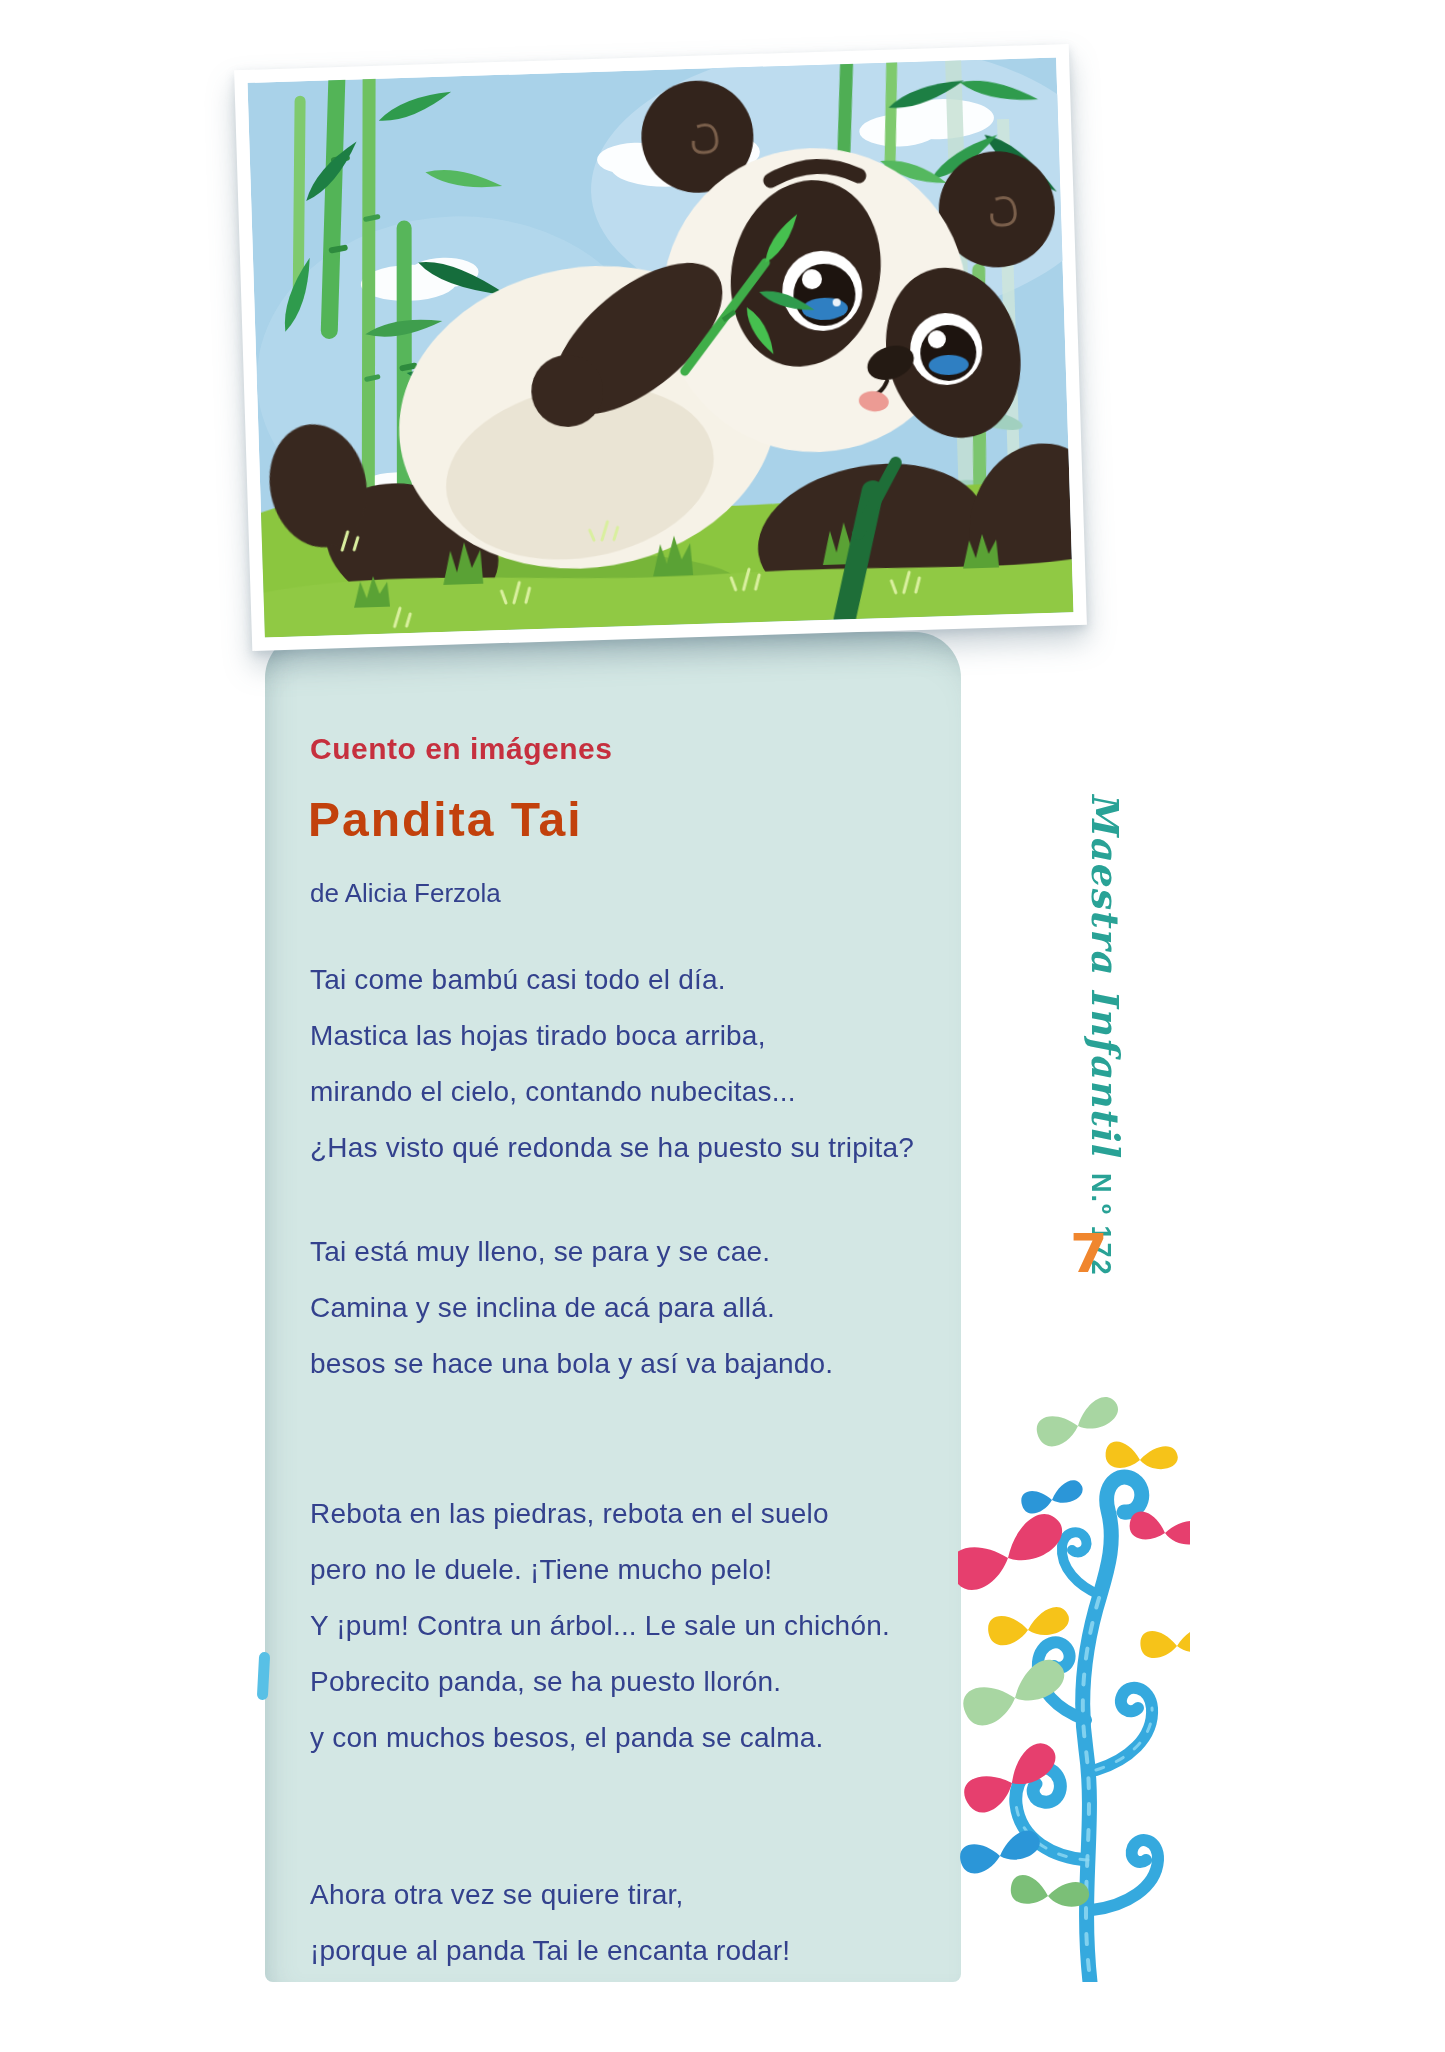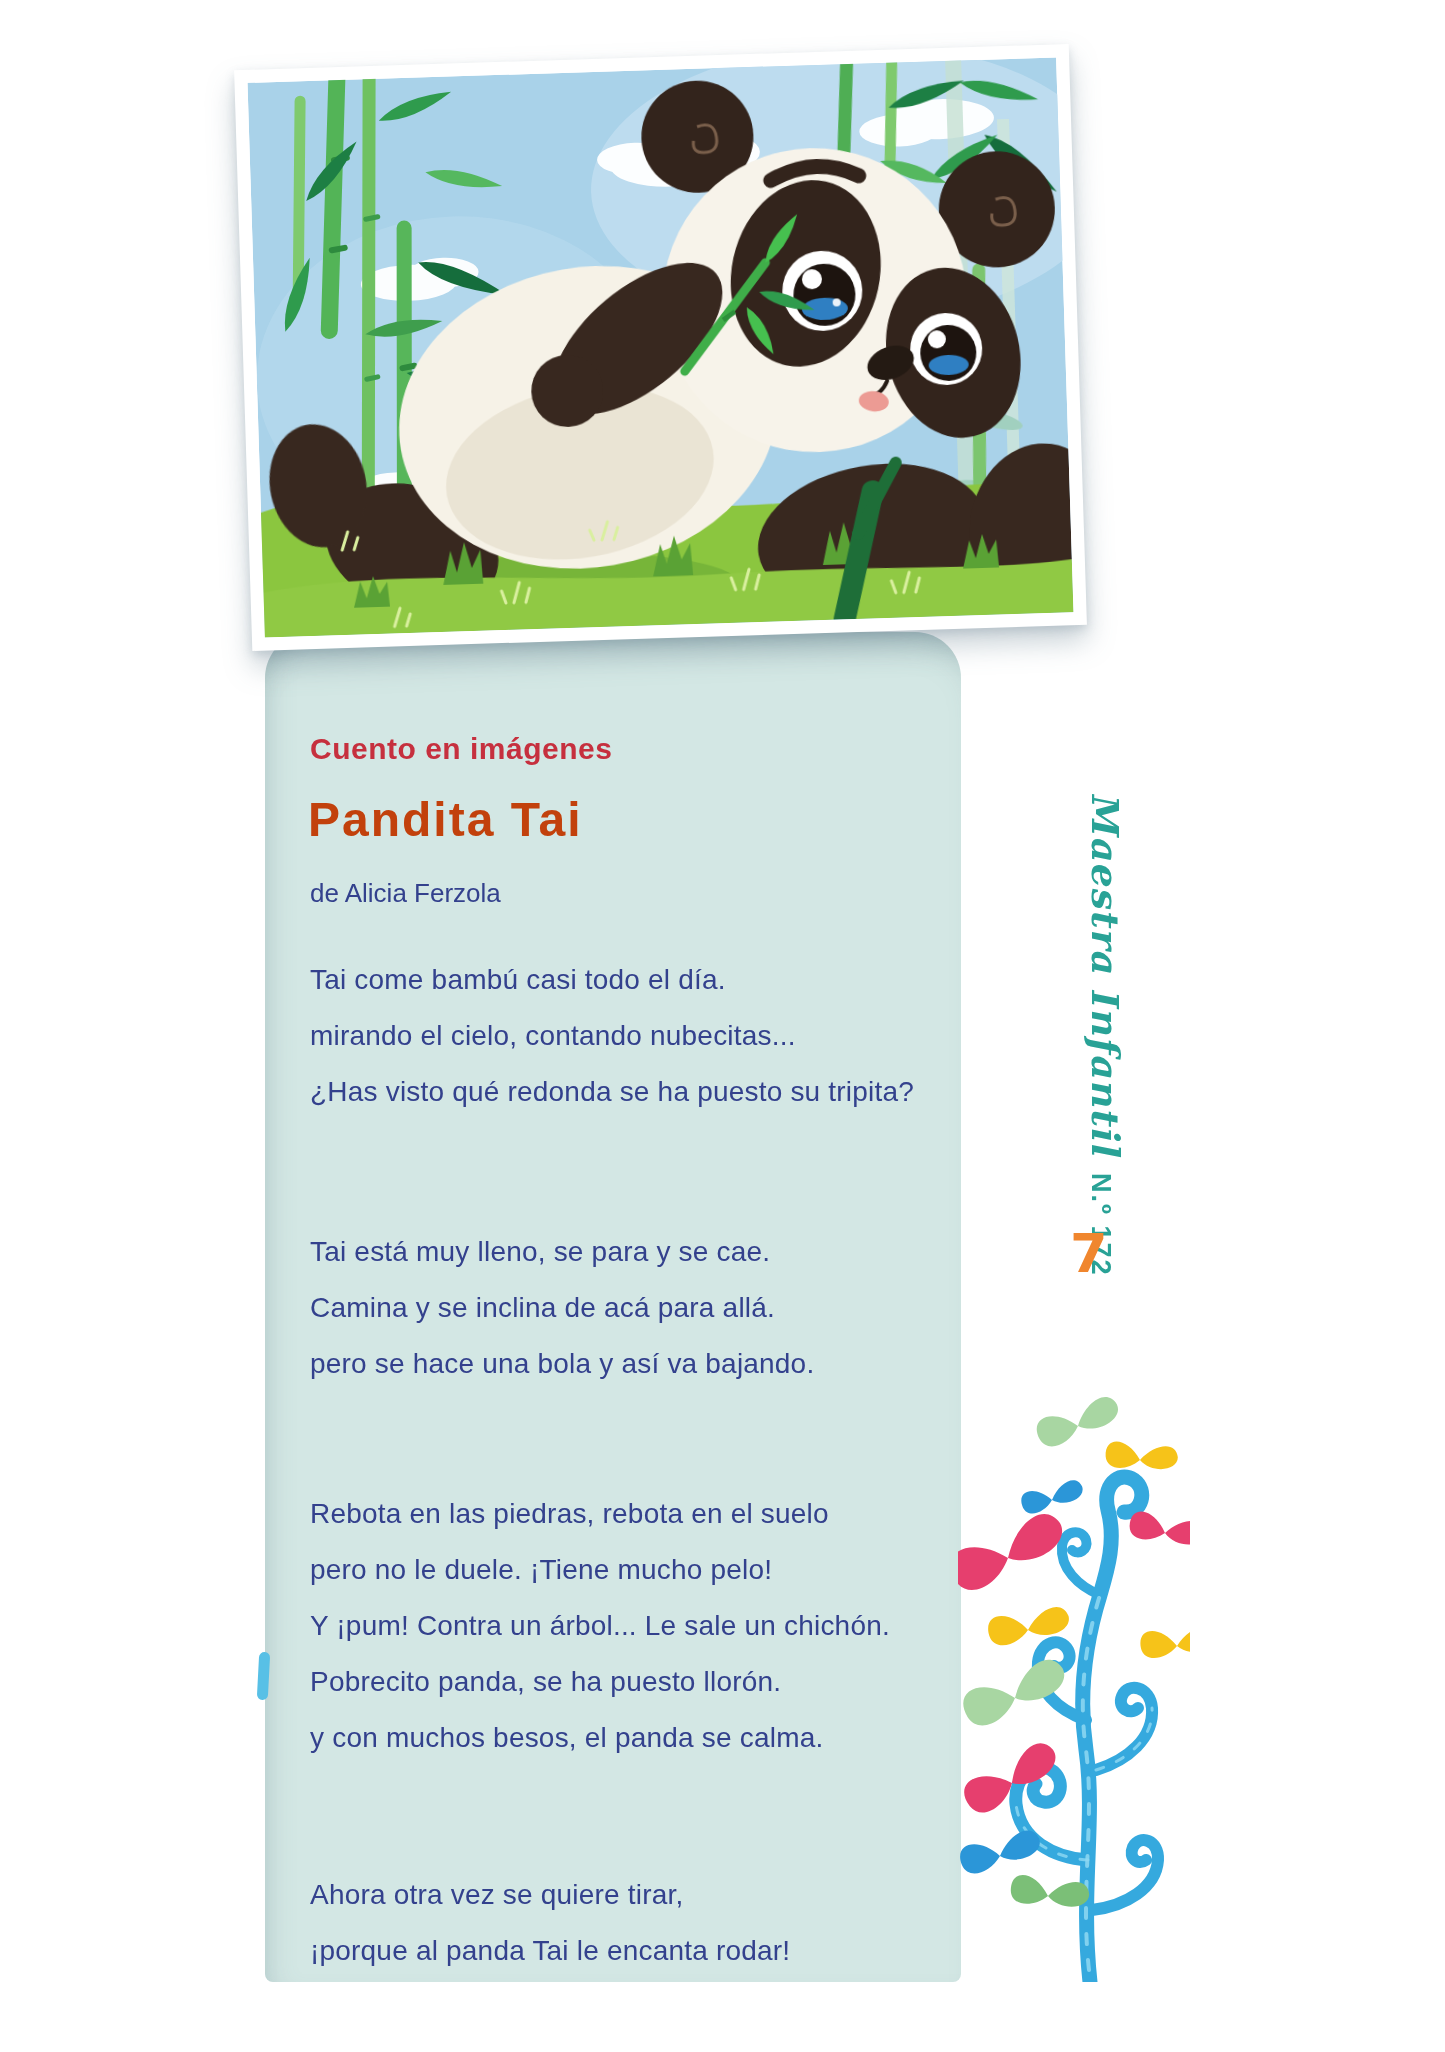--- a/index.html
+++ b/index.html
@@ -46,27 +46,28 @@
 
 <div class="page">
 
   <div class="card">
     <div class="kicker">Cuento en imágenes</div>
     <div class="title">Pandita Tai</div>
     <div class="byline">de Alicia Ferzola</div>
 
     <div class="stanza s1">
       <div>Tai come bambú casi todo el día.</div>
+      <div>Mastica las hojas tirado boca arriba,</div>
       <div>mirando el cielo, contando nubecitas...</div>
       <div>¿Has visto qué redonda se ha puesto su tripita?</div>
     </div>
     <div class="stanza s2">
       <div>Tai está muy lleno, se para y se cae.</div>
       <div>Camina y se inclina de acá para allá.</div>
-      <div>pero se hace una bola y así va bajando.</div>
+      <div>besos se hace una bola y así va bajando.</div>
     </div>
     <div class="stanza s3">
       <div>Rebota en las piedras, rebota en el suelo</div>
       <div>pero no le duele. ¡Tiene mucho pelo!</div>
       <div>Y ¡pum! Contra un árbol... Le sale un chichón.</div>
       <div>Pobrecito panda, se ha puesto llorón.</div>
       <div>y con muchos besos, el panda se calma.</div>
     </div>
     <div class="stanza s4">
       <div>Ahora otra vez se quiere tirar,</div>

